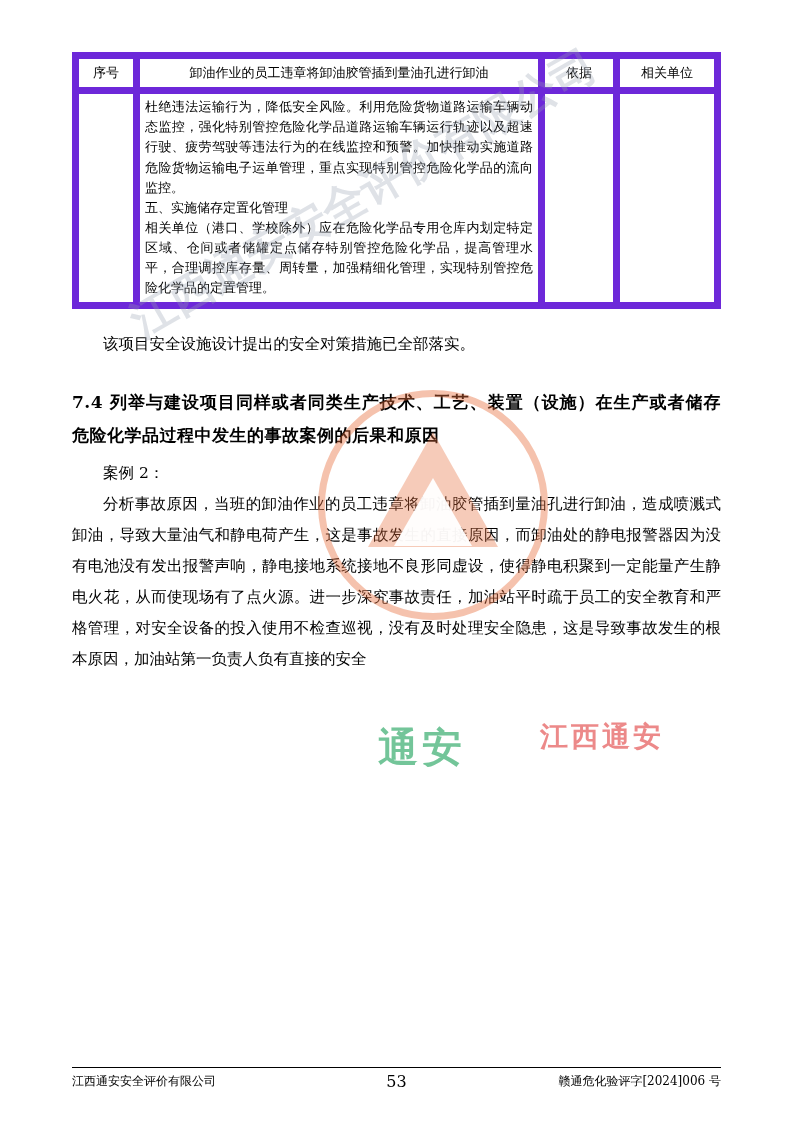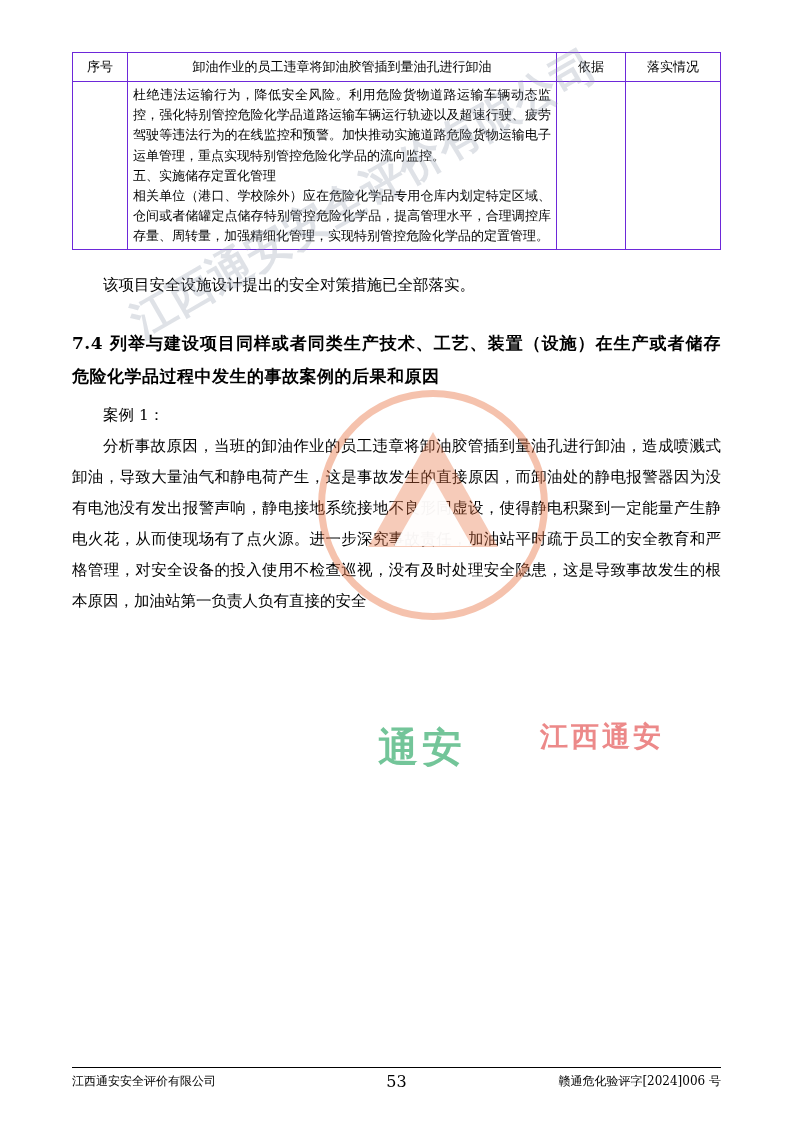--- a/index.html
+++ b/index.html
@@ -110,21 +110,21 @@
   table.main-table {
     width: 100%;
     border-collapse: collapse;
     table-layout: fixed;
     font-size: 13px;
     position: relative;
     z-index: 2;
   }
   table.main-table th,
   table.main-table td {
-    border: 1px solid #6d28d9;
+    border: 7px solid #6d28d9;
     padding: 3px 5px;
     vertical-align: top;
     line-height: 1.55;
   }
   table.main-table th {
     text-align: center;
     font-weight: normal;
     padding: 4px 3px;
   }
   .col-no { width: 48px; }
@@ -204,42 +204,42 @@
     <div class="wm-red">江西通安</div>
   </div>
 
 
   <table class="main-table">
     <thead>
       <tr>
         <th class="col-no">序号</th>
         <th>卸油作业的员工违章将卸油胶管插到量油孔进行卸油</th>
         <th class="col-basis">依据</th>
-        <th class="col-status">落实情况</th>
+        <th class="col-status">相关单位</th>
       </tr>
     </thead>
     <tbody>
       <tr>
         <td class="col-no"></td>
         <td class="cell-body">
           <p>杜绝违法运输行为，降低安全风险。利用危险货物道路运输车辆动态监控，强化特别管控危险化学品道路运输车辆运行轨迹以及超速行驶、疲劳驾驶等违法行为的在线监控和预警。加快推动实施道路危险货物运输电子运单管理，重点实现特别管控危险化学品的流向监控。</p>
           <p>五、实施储存定置化管理</p>
           <p>相关单位（港口、学校除外）应在危险化学品专用仓库内划定特定区域、仓间或者储罐定点储存特别管控危险化学品，提高管理水平，合理调控库存量、周转量，加强精细化管理，实现特别管控危险化学品的定置管理。</p>
         </td>
         <td class="col-basis"></td>
         <td class="col-status"></td>
       </tr>
     </tbody>
   </table>
 
   <p class="para after-table">该项目安全设施设计提出的安全对策措施已全部落实。</p>
 
   <h2 class="section-title">7.4 列举与建设项目同样或者同类生产技术、工艺、装置（设施）在生产或者储存危险化学品过程中发生的事故案例的后果和原因</h2>
 
-  <p class="para case-label">案例 1：</p>
+  <p class="para case-label">案例 2：</p>
 
   <p class="para">分析事故原因，当班的卸油作业的员工违章将卸油胶管插到量油孔进行卸油，造成喷溅式卸油，导致大量油气和静电荷产生，这是事故发生的直接原因，而卸油处的静电报警器因为没有电池没有发出报警声响，静电接地系统接地不良形同虚设，使得静电积聚到一定能量产生静电火花，从而使现场有了点火源。进一步深究事故责任，加油站平时疏于员工的安全教育和严格管理，对安全设备的投入使用不检查巡视，没有及时处理安全隐患，这是导致事故发生的根本原因，加油站第一负责人负有直接的安全</p>
 
   <div class="doc-footer">
     <span class="left">江西通安安全评价有限公司</span>
     <span class="center">53</span>
     <span class="right">赣通危化验评字[2024]006 号</span>
   </div>
 
 </div>

